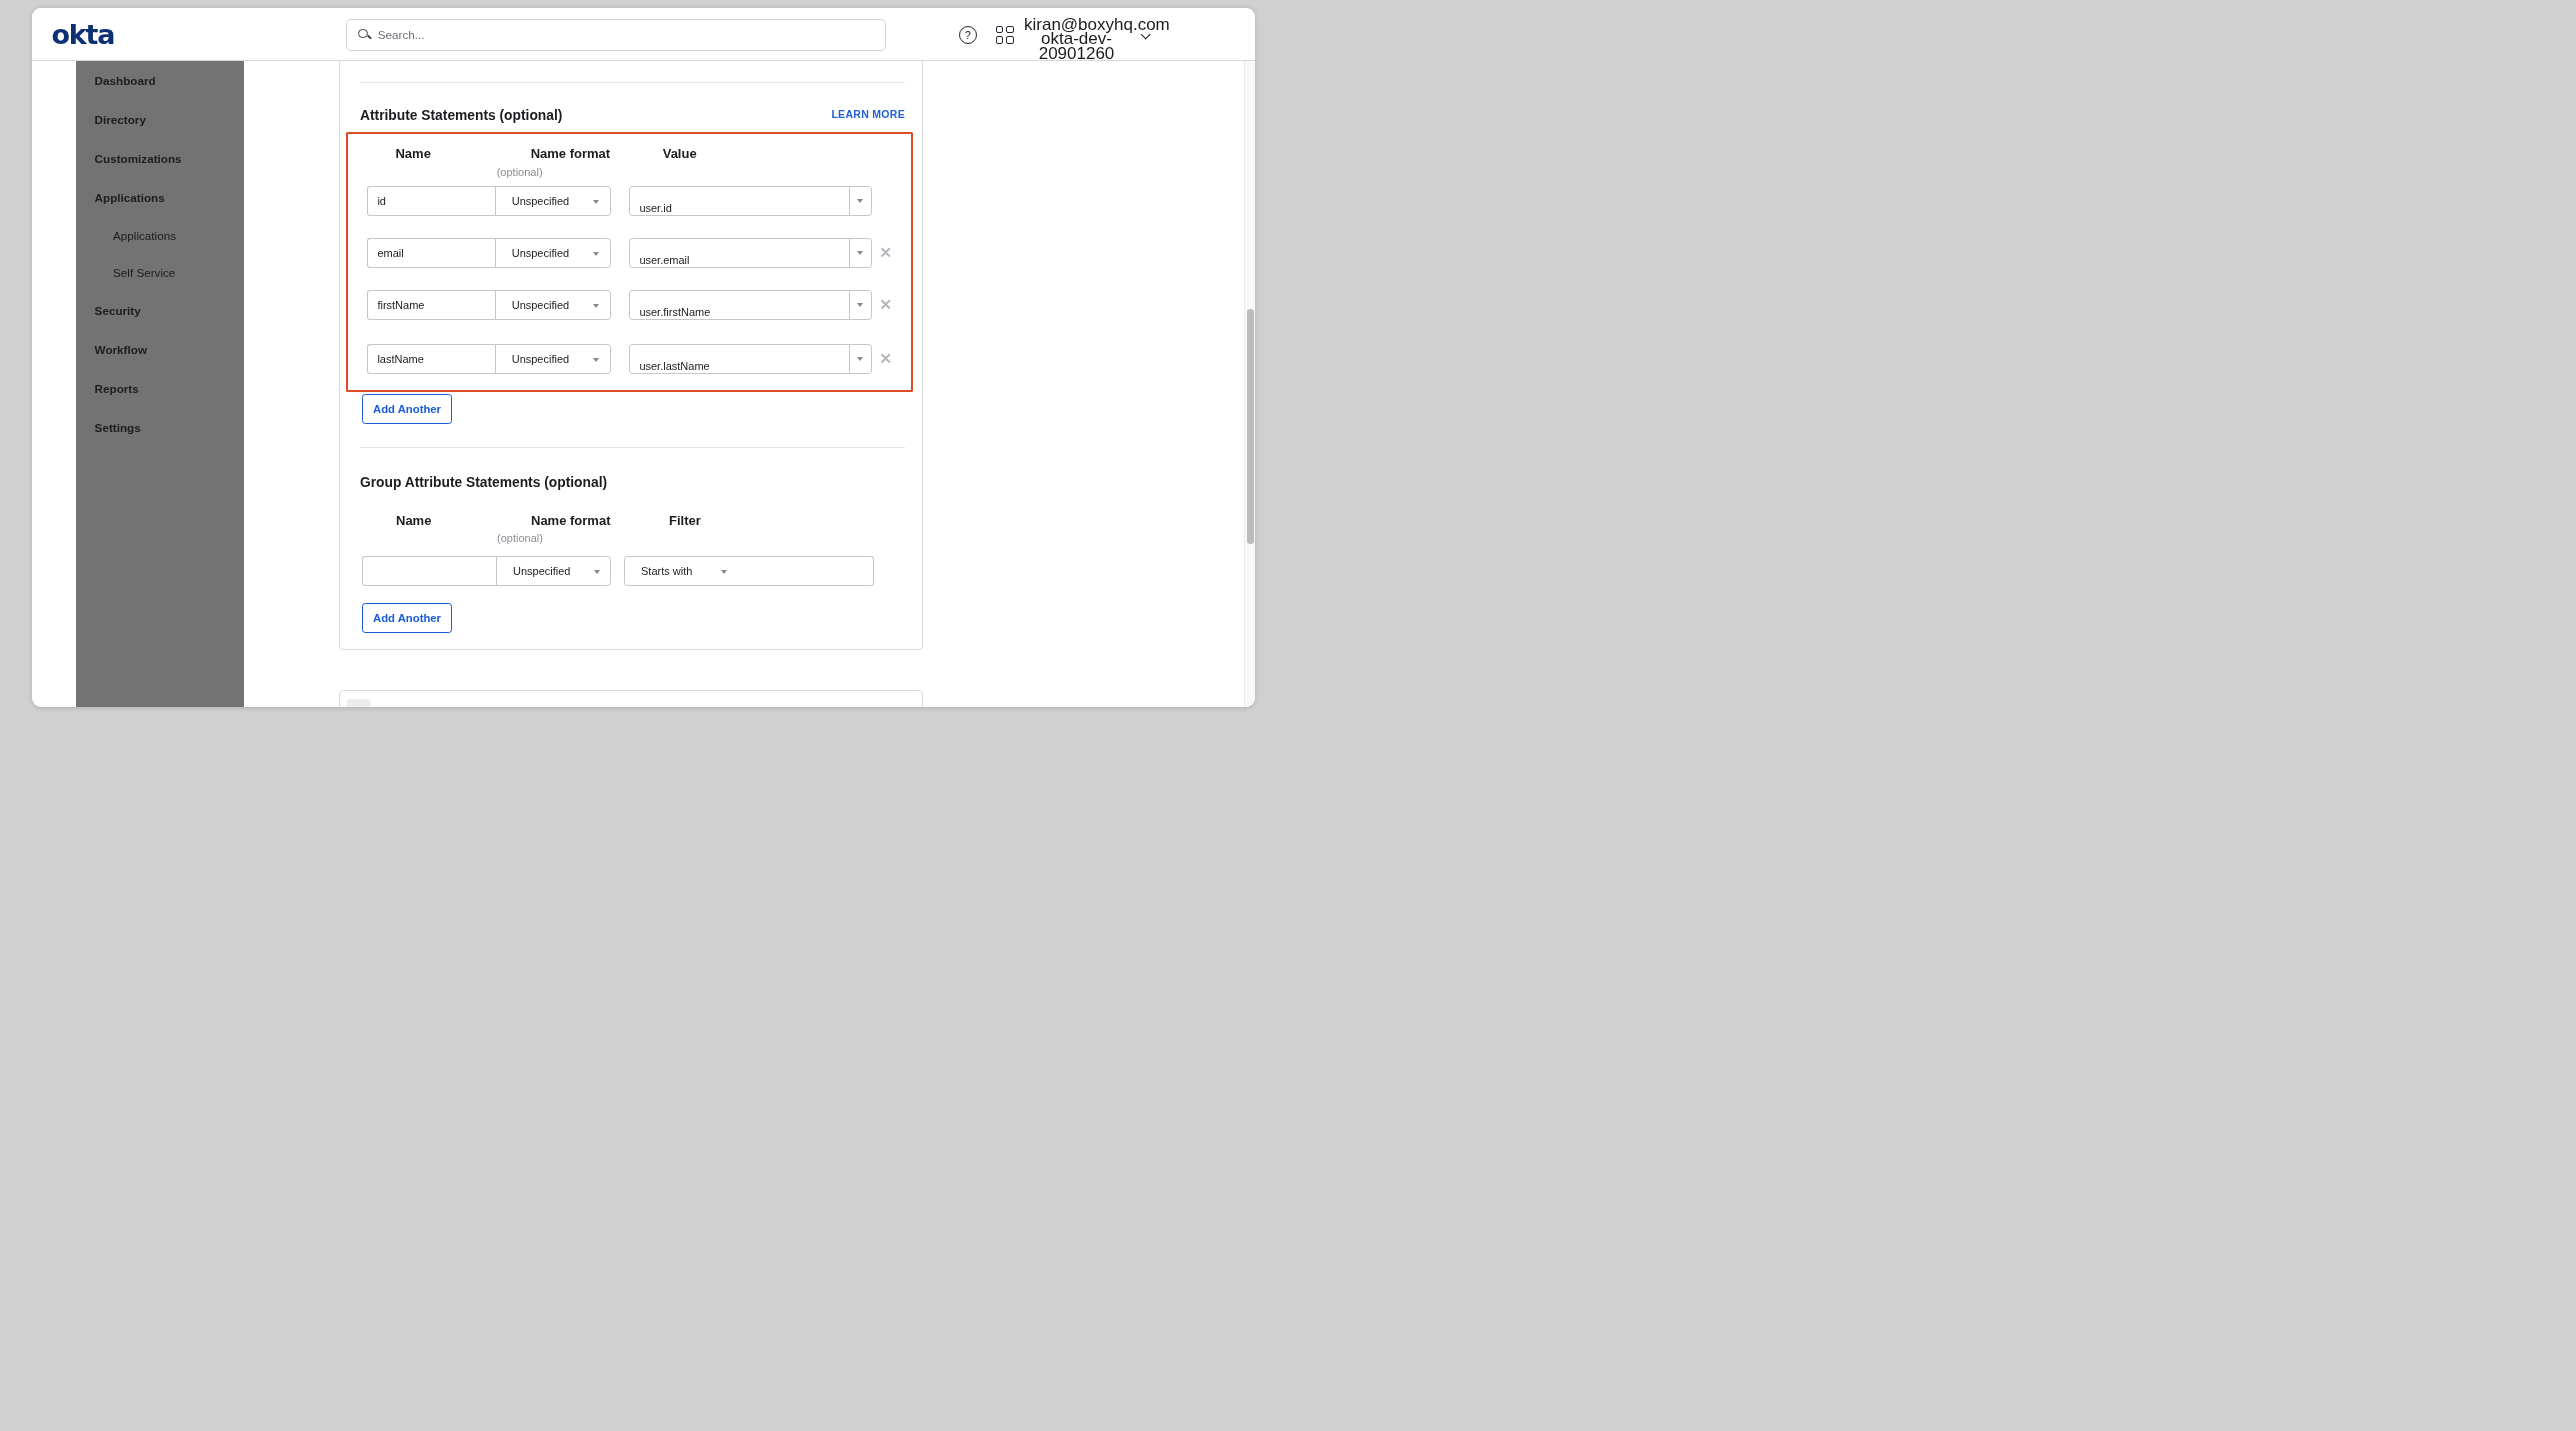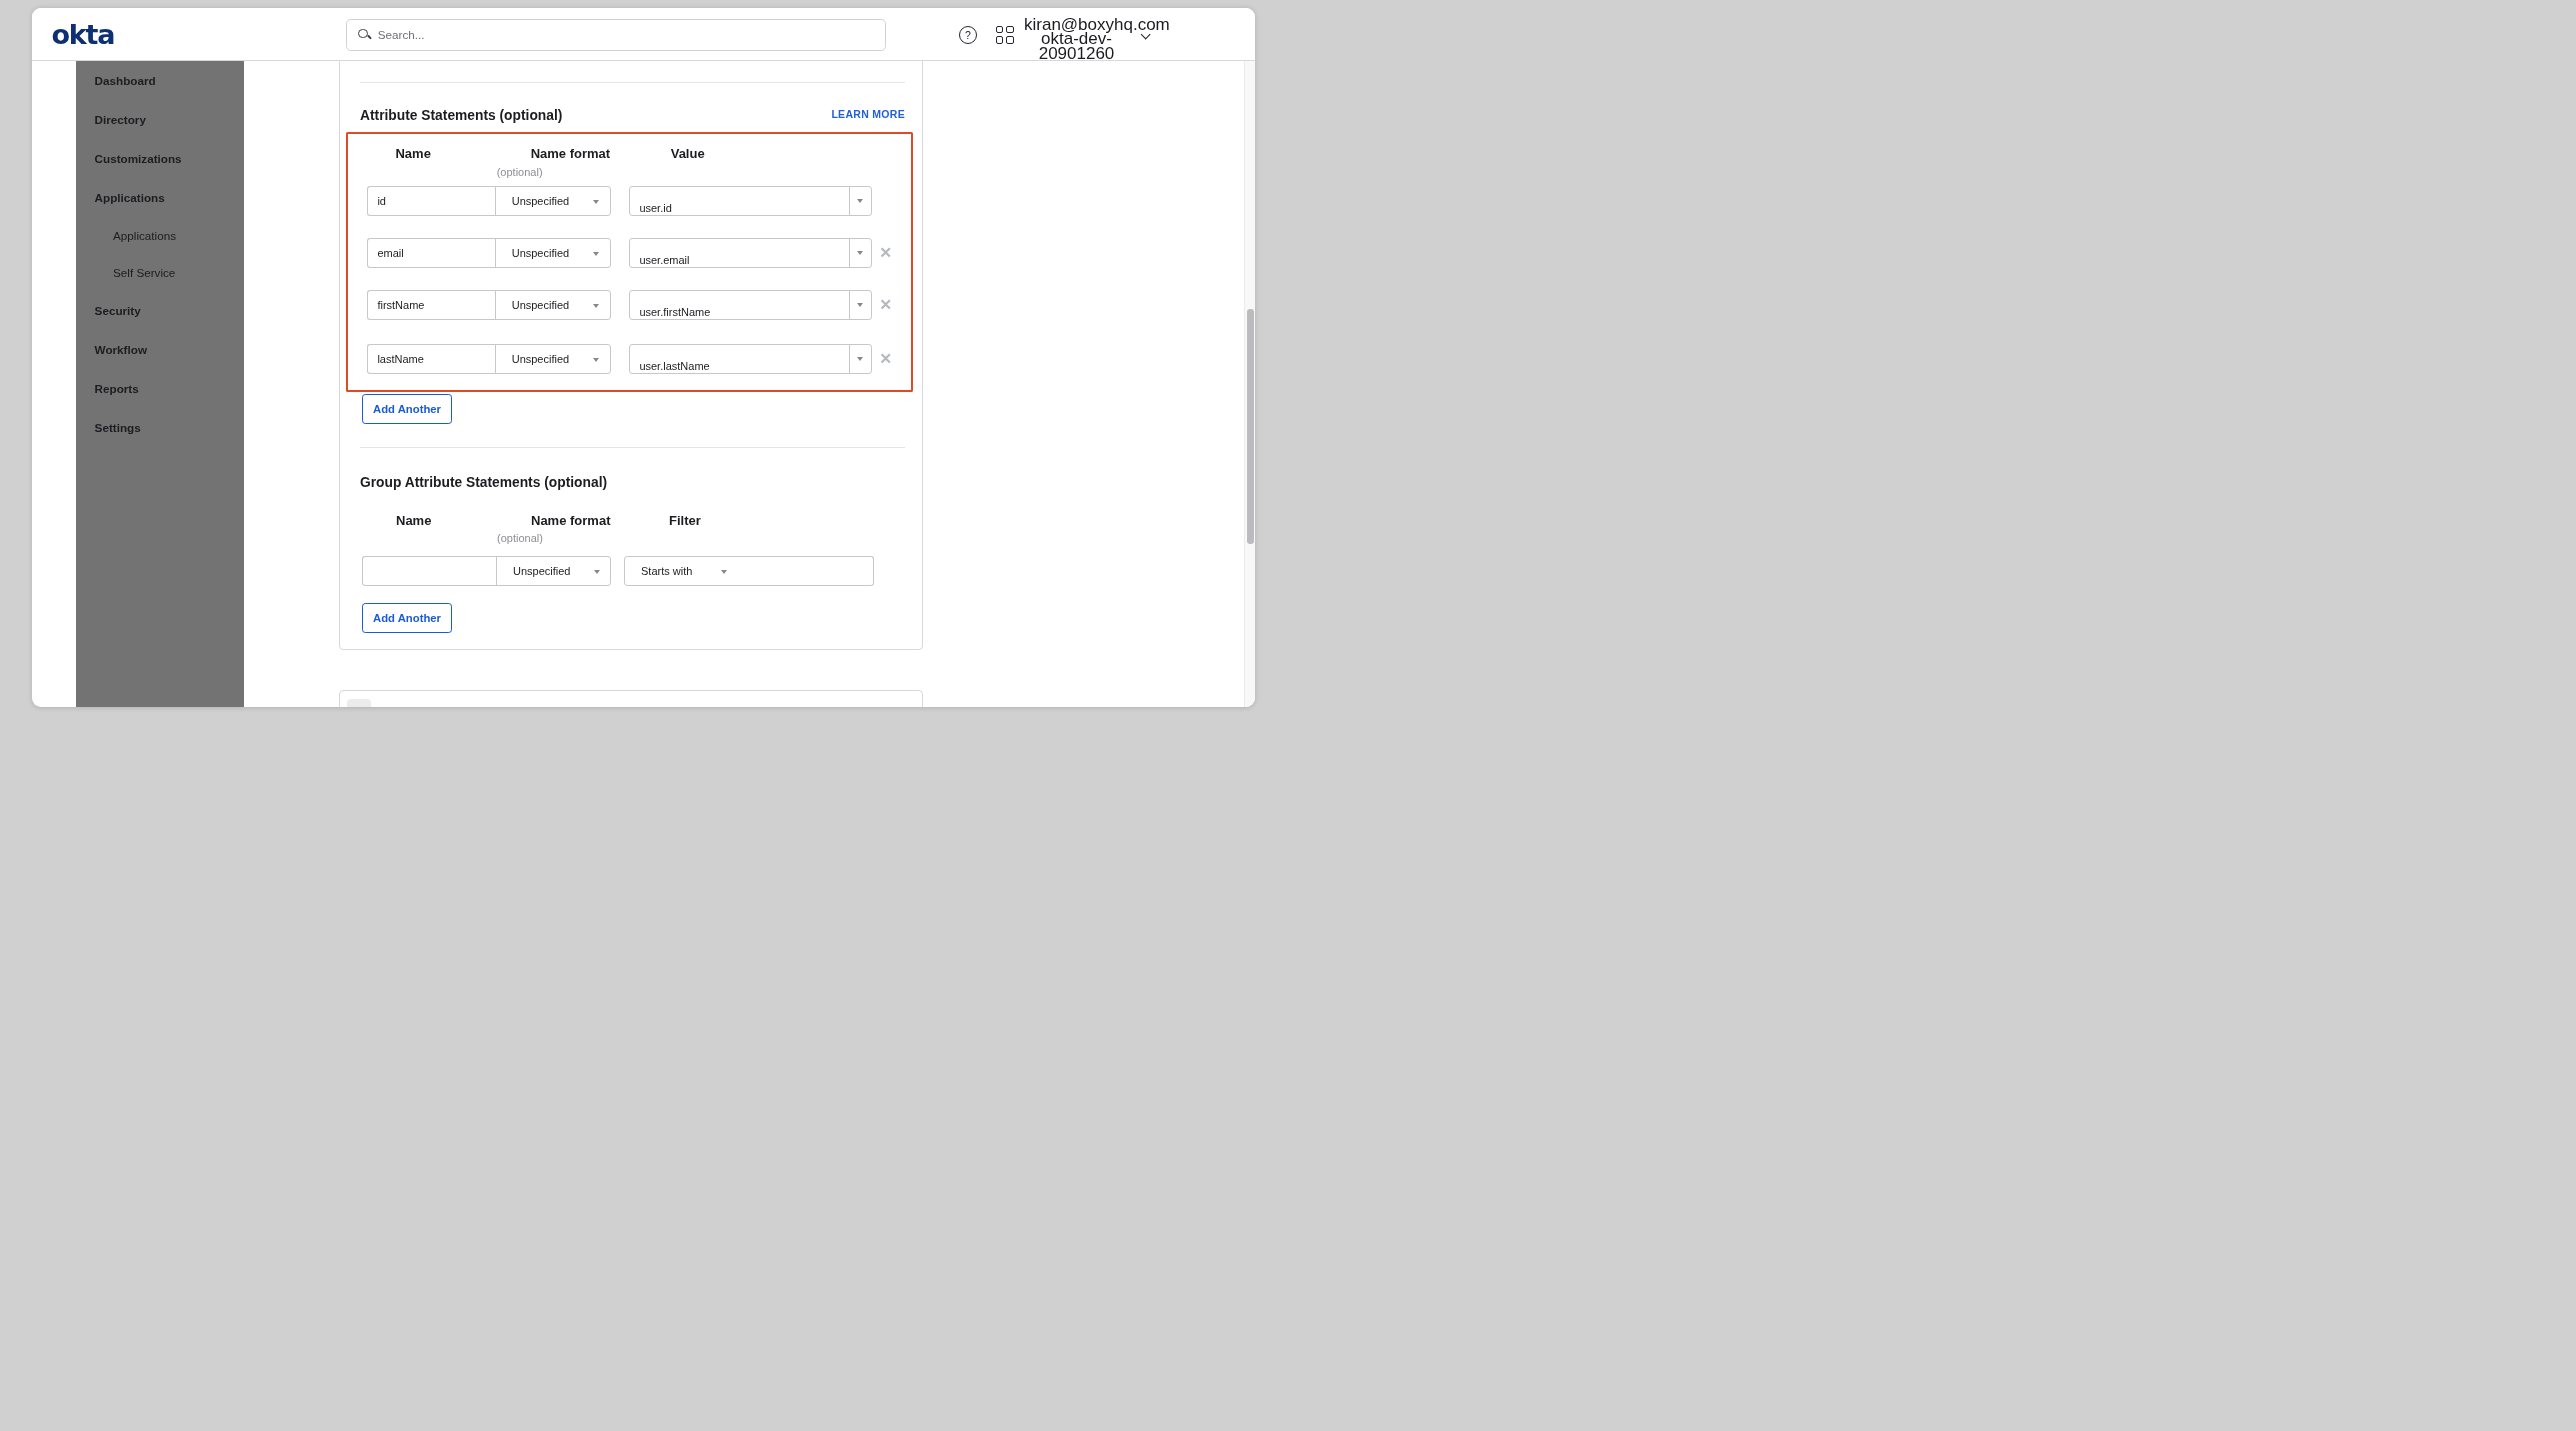--- a/index.html
+++ b/index.html
@@ -166,21 +166,21 @@
     <div class="card" id="card-form">
       <div class="hdivider" style="top:52px"></div>
 
       <div class="section-title" style="top:78px">Attribute Statements (optional)</div>
       <a class="learn-more">LEARN MORE</a>
 
       <div class="fieldset-red" id="attr-fieldset">
         <div class="colhead" style="left:13.8px; top:12px">Name</div>
         <div class="colhead" style="left:149px; top:12px">Name format</div>
         <div class="colnote" style="left:149px; top:32px">(optional)</div>
-        <div class="colhead" style="left:289px; top:12px">Value</div>
+        <div class="colhead" style="left:281px; top:12px">Value</div>
 
   <div class="field-row" style="top: 52px;">
     <input class="txt row-name" type="text" value="id" style="">
     <div class="sel row-sel">
       <span class="sel-val">Unspecified</span>
       <span class="arrow"></span>
     </div>
     <div class="combo row-combo">
       <span class="val">user.id</span>
       <span class="arrow-seg">

